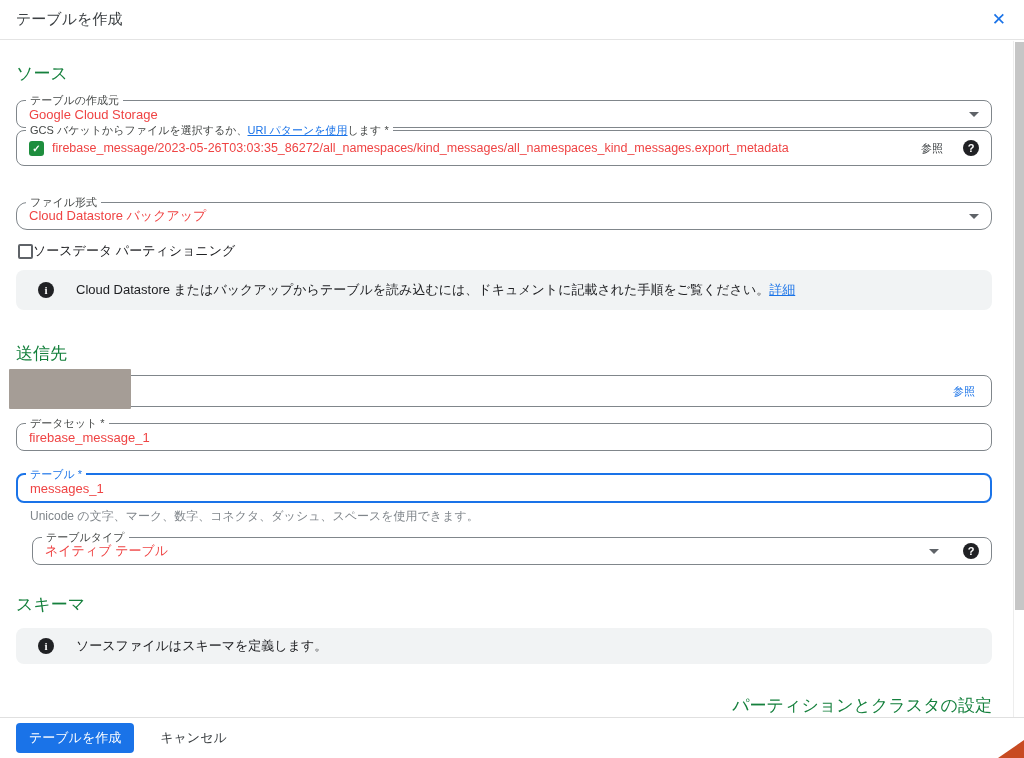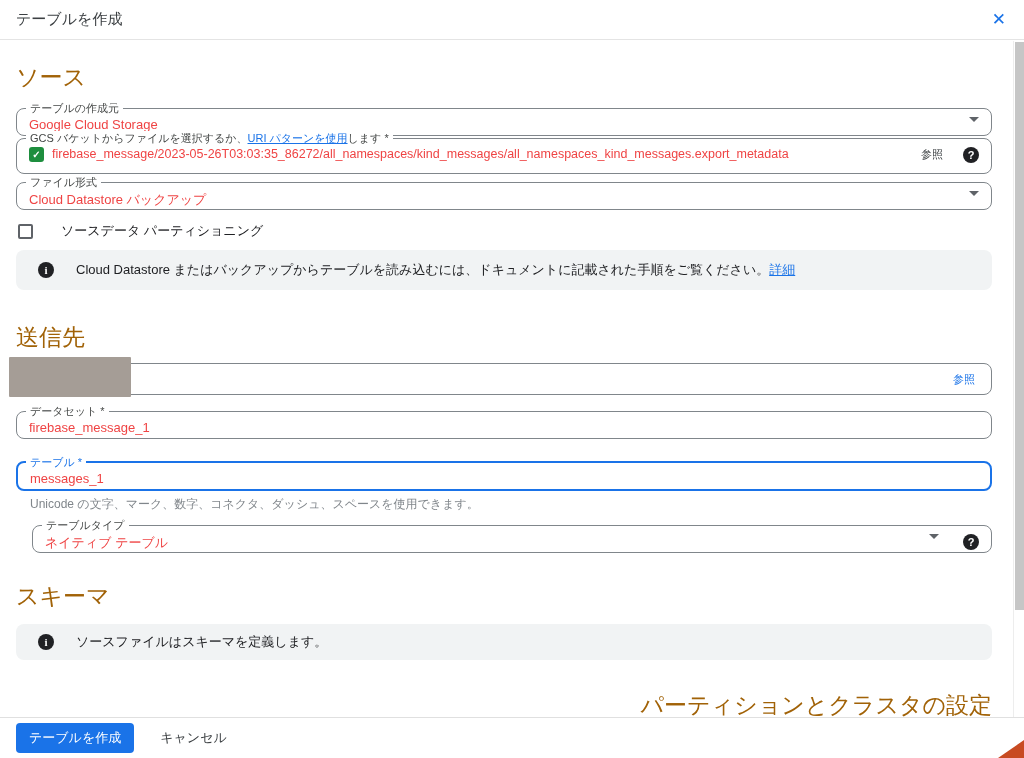--- a/index.html
+++ b/index.html
@@ -16,26 +16,26 @@
     padding: 0 18px 0 16px;
   }
   .hdr-title { font-size: 15px; color: #3c4043; }
   .close-x { color: #1a73e8; font-size: 17px; line-height: 1; cursor: pointer; }
   
   .viewport {
     position: absolute; top: 41px; left: 0; right: 0; height: 676px;
     overflow: hidden; background: #fff;
   }
   .content { padding: 0 32px 0 16px; }
-  h2.section { font-size: 23px; font-weight: 400; color: #a16207; }
+  h2.section { font-size: 17px; font-weight: 400; color: #15803d; }
   
   .field {
     position: relative; border: 1px solid #80868b; border-radius: 8px;
-    height: 28px; display: flex; 
-    padding: 8px 12px; background: #fff; cursor: pointer;
+    height: 28px; display: flex; align-items: center;
+    padding: 0 12px; background: #fff; cursor: pointer;
   }
   .flabel {
     position: absolute; top: -8px; left: 9px; background: #fff;
     padding: 0 4px; font-size: 11px; color: #444746; white-space: nowrap;
     line-height: 14px;
   }
   .flabel .lnk { color: #1a73e8; text-decoration: underline; }
   .fvalue { font-size: 13px; color: #ef4444; white-space: nowrap; }
   .caret {
     width: 0; height: 0; margin-left: auto;
@@ -52,21 +52,21 @@
   .green-check {
     width: 15px; height: 15px; border-radius: 3px; background: #1e8e3e;
     color: #fff; font-size: 10px; font-weight: bold; line-height: 15px;
     text-align: center; margin-right: 8px; flex: 0 0 15px;
   }
   .gcs-path { font-size: 12.5px; }
   .browse { font-size: 11px; margin-left: auto; margin-right: 20px; cursor: pointer; }
   .browse.gray { color: #3c4043; }
   .browse.blue { color: #1a73e8; margin-right: 4px; }
   
-  .chk-row { display: flex; align-items: center; gap: 28px; margin-top: 12px; padding-left: 2px; }
+  .chk-row { display: flex; align-items: center; gap: 0; margin-top: 12px; padding-left: 2px; }
   .chk-box { width: 15px; height: 15px; border: 2px solid #5f6368; border-radius: 2px; background: #fff; cursor: pointer; }
   .chk-label { font-size: 13px; color: #202124; }
   
   .banner {
     margin-top: 10px; background: #f1f3f4; border-radius: 8px; height: 40px;
     display: flex; align-items: center; padding: 0 16px 0 22px; gap: 22px;
     font-size: 13px; color: #202124;
   }
   .banner.short { height: 36px; margin-top: 12px; }
   .info-dot {
@@ -105,21 +105,21 @@
   .scroll-thumb { position: absolute; top: 1px; left: 1px; width: 9px; height: 568px; background: #c6c6c6; }
   
   .cursor-artifact {
     position: absolute; right: 0; bottom: 0; width: 26px; height: 18px; z-index: 20;
     background: #c84b22;
     clip-path: polygon(100% 0, 100% 100%, 0 100%, 78% 22%);
   }
   
   #sec-source { margin-top: 21px; }
   #create-from-field { margin-top: 15px; }
-  #format-field { margin-top: 8px; height: 28px; }
+  #format-field { margin-top: 36px; height: 28px; border-radius: 11px; }
   #sec-dest { margin-top: 32px; }
   #dataset-field { margin-top: 16px; }
   #tabletype-field { margin-top: 12px; margin-left: 16px; }
   #sec-schema { margin-top: 28px; }
   #sec-partition { margin-top: 30px; text-align: right; }
   #partition-field { margin-top: 10px; }
 </style>
 </head>
 <body>
 

